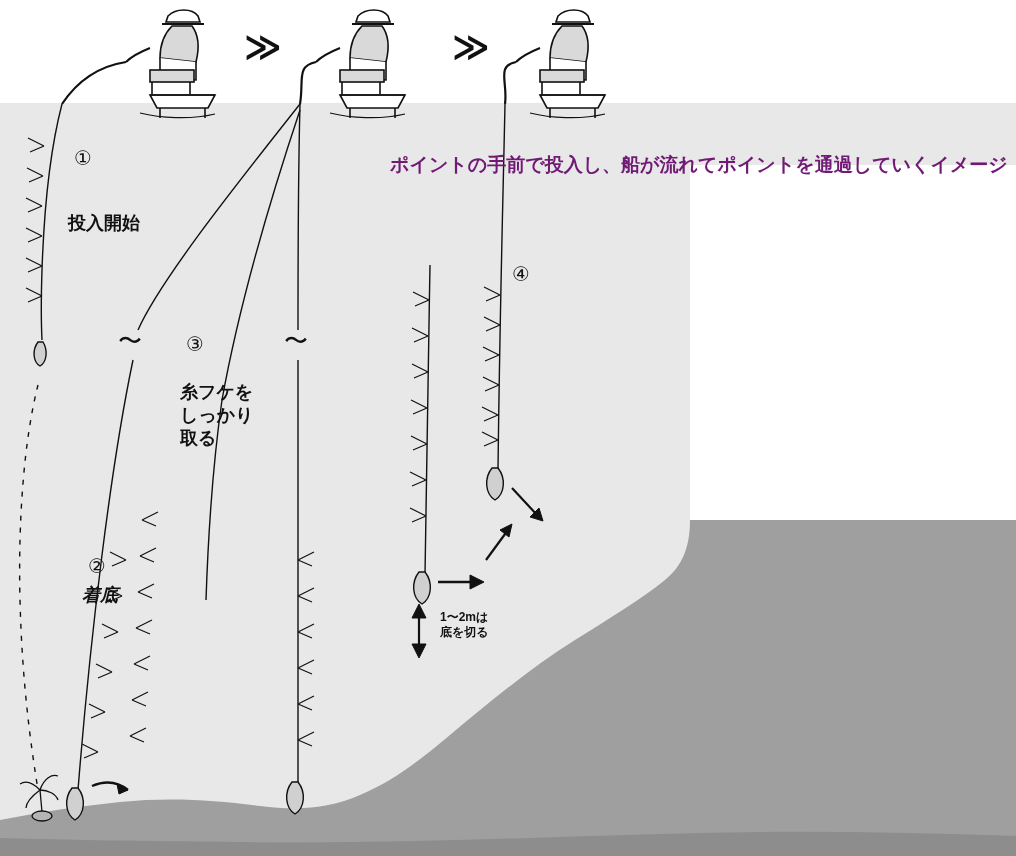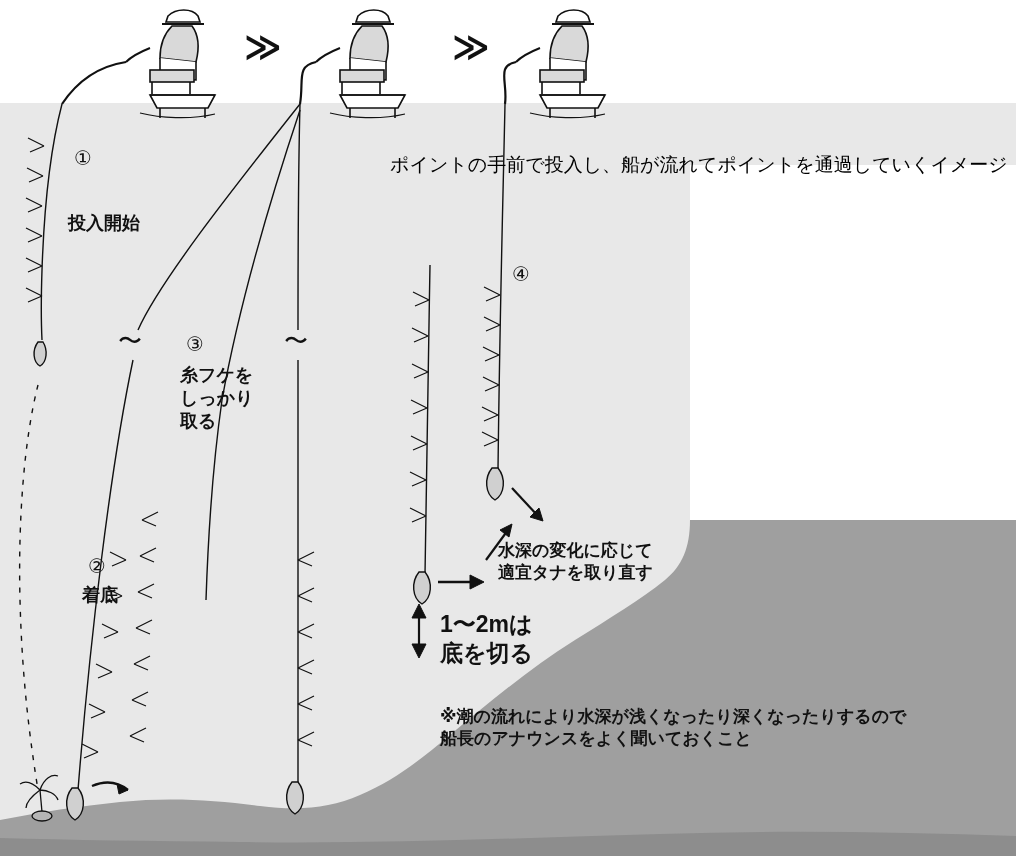--- a/index.html
+++ b/index.html
@@ -2,21 +2,21 @@
 <html><head>
 <meta charset="utf-8">
 <style>
   html,body{margin:0;padding:0;background:#ffffff;}
   body{font-family:"Liberation Sans","DejaVu Sans",sans-serif;}
   #stage{position:relative;width:1016px;height:856px;overflow:hidden;background:#ffffff;}
   #stage svg.layer{position:absolute;left:0;top:0;width:1016px;height:856px;}
   .lbl{position:absolute;color:#111;line-height:1.28;white-space:pre;}
   .lbl.b{font-weight:bold;}
   .num{position:absolute;color:#111;font-size:20px;line-height:1;}
-  .caption{position:absolute;color:#000000;font-weight:normal;}
+  .caption{position:absolute;color:#701a75;font-weight:bold;}
 </style>
 </head>
 <body>
 
 <div id="stage">
 
   <svg class="layer" viewBox="0 0 1016 856">
 
     <rect x="0" y="103" width="690" height="753" fill="#e8e8e8"></rect>
     <rect x="0" y="103" width="1016" height="62" fill="#e8e8e8"></rect>
@@ -192,29 +192,25 @@
 
   <div class="lbl" style="left:118px;top:326px;font-size:24px;">〜</div>
   <div class="lbl" style="left:284px;top:326px;font-size:24px;">〜</div>
 
   <div class="caption" style="left:390px;top:152px;font-size:19px;">ポイントの手前で投入し、船が流れてポイントを通過していくイメージ</div>
 
   <div class="num" style="left:74px;top:148px;">①</div>
   <div class="lbl b" style="left:68px;top:176px;font-size:18px;margin-top:36px;">投入開始</div>
 
   <div class="num" style="left:88px;top:556px;">②</div>
-  <div class="lbl b" style="left:82px;top:584px;font-size:18px;">着底</div>
+  <div class="lbl b" style="left:82px;top:584px;font-size:18px;font-style:italic;">着底</div>
 
   <div class="num" style="left:186px;top:334px;">③</div>
-  <div class="lbl b" style="left:180px;top:364px;font-size:18px;">糸フケを
+  <div class="lbl b" style="left:180px;top:381px;font-size:18px;">糸フケを
 しっかり
 取る</div>
 
   <div class="num" style="left:512px;top:264px;">④</div>
 
-  <div class="lbl b" style="left:498px;top:540px;font-size:17px;">水深の変化に応じて
-適宜タナを取り直す</div>
-  <div class="lbl b" style="left:440px;top:610px;font-size:23px;">1〜2mは
+  <div class="lbl b" style="left:440px;top:610px;font-size:12px;">1〜2mは
 底を切る</div>
-  <div class="lbl b" style="left:440px;top:706px;font-size:17px;">※潮の流れにより水深が浅くなったり深くなったりするので
-船長のアナウンスをよく聞いておくこと</div>
 
 </div>
 
 </body></html>

